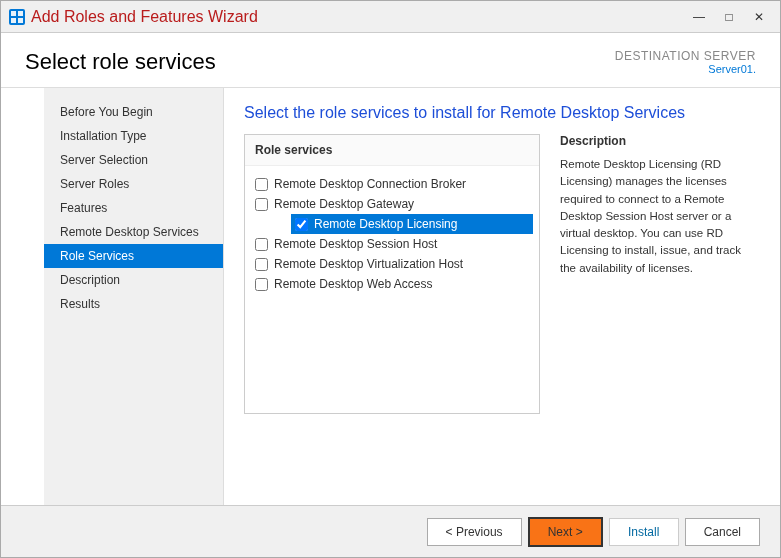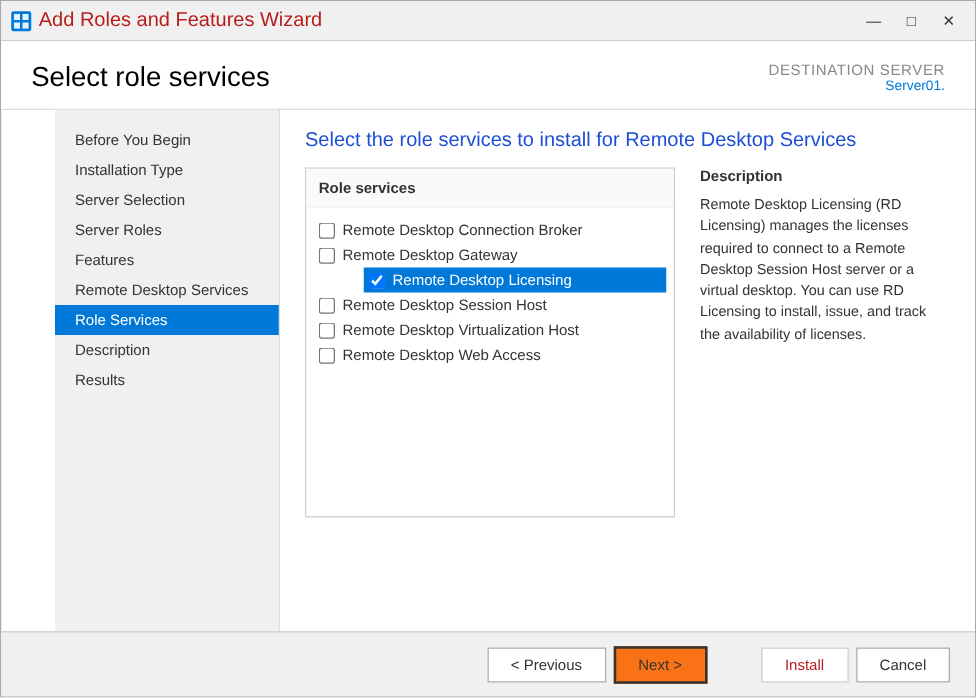--- a/index.html
+++ b/index.html
@@ -233,24 +233,23 @@
       text-align: center;
     }
 
     .footer-btn.primary {
       border: 2px solid #333;
       background: #f97316;
       font-weight: 500;
     }
 
     .footer-btn.disabled {
-      color: #b91c1c;
+      color: #0369a1;
       border-color: #ccc;
       cursor: default;
-      margin-left: 37px;
     }
   </style>
 </head>
 <body>
 
 <div class="window">
 
   <div class="title-bar">
     <div class="title-bar-left">
       <div class="title-bar-icon">

